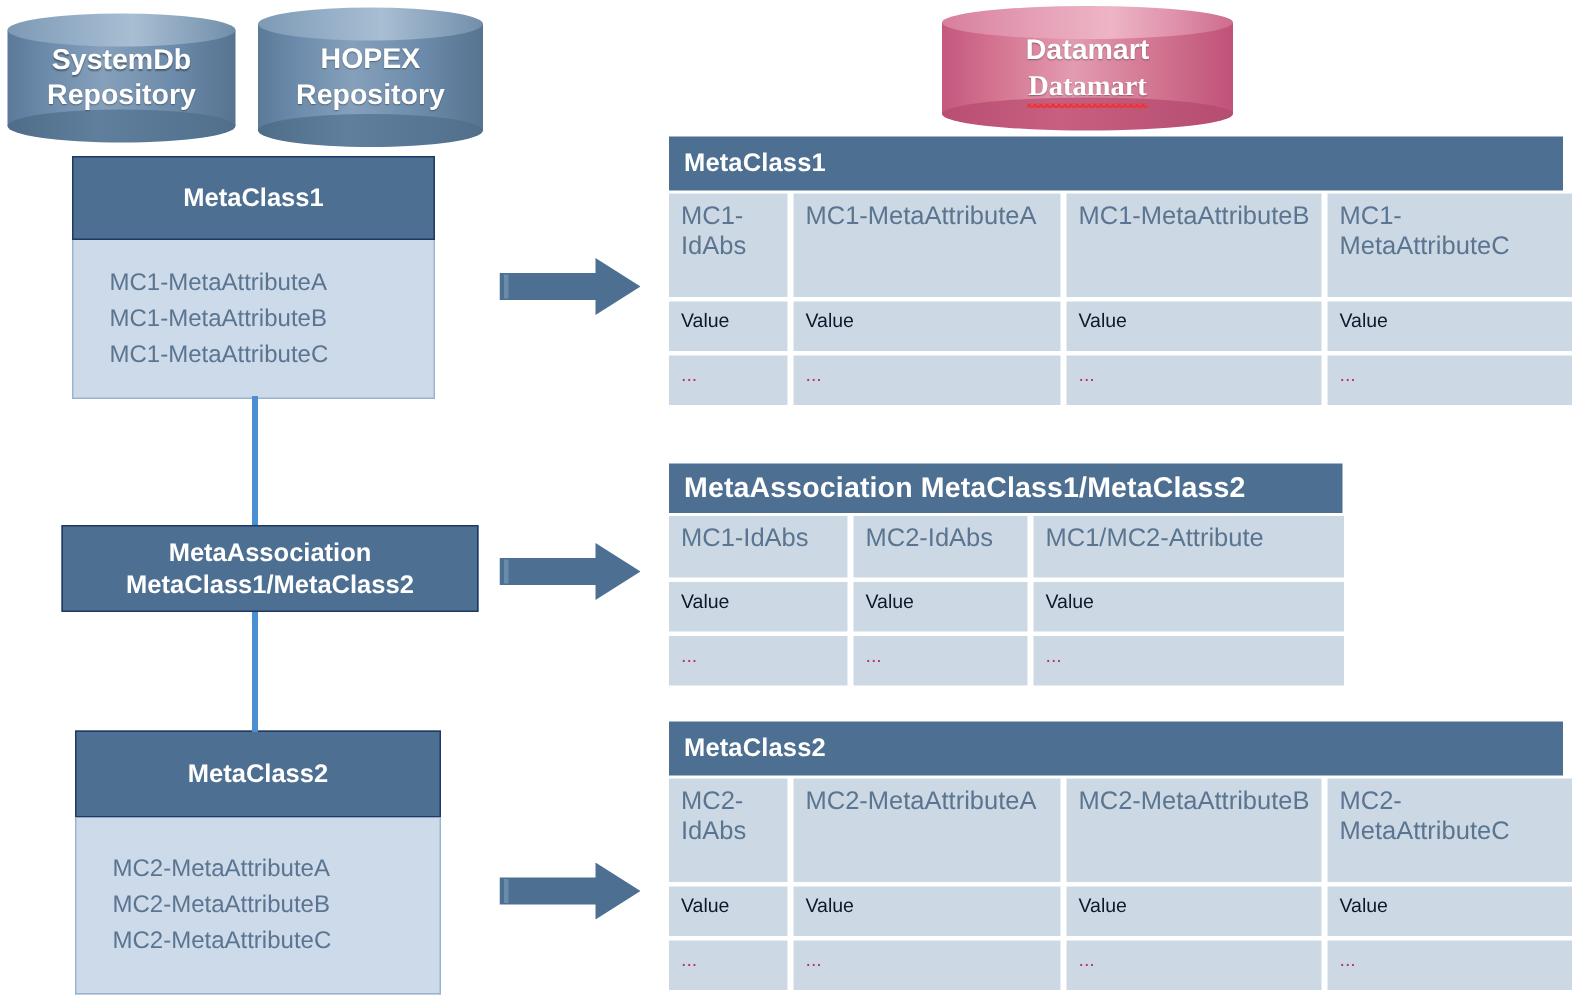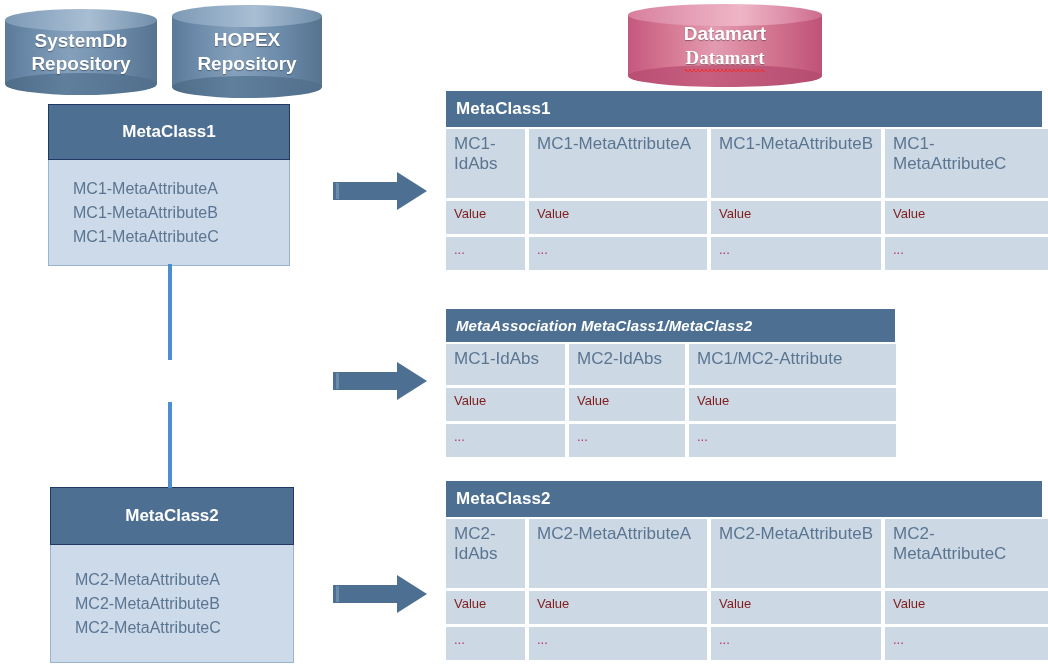--- a/index.html
+++ b/index.html
@@ -111,21 +111,21 @@
     margin-left:-4px;margin-top:-1px;
   }
   .dtable td{
     background:#ccd9e5;
     vertical-align:top;
     padding:5px 8px 6px 8px;
     line-height:1.16;
     word-wrap:break-word;
   }
   .dtable td.colhead{color:#5b7591;}
-  .dtable td.val{color:#7f1d1d;}
+  .dtable td.val{color:#0f172a;}
   .dtable td.dots{color:#b8336a;}
 </style>
 </head>
 <body>
 
 <div id="stage">
 
   <div class="cyl" style="left:5px;top:9px;width:152px;height:86px;">
     <div class="body"></div>
     <div class="bottom"></div>
@@ -161,20 +161,24 @@
 
   <div class="classbox" style="left:48px;top:104px;width:242px;height:162px;">
     <div class="hdr" style="height:56px;font-size:17px;">MetaClass1</div>
     <div class="bdy" style="height:106px;font-size:16px;">
       <div class="attr">MC1-MetaAttributeA</div>
       <div class="attr">MC1-MetaAttributeB</div>
       <div class="attr">MC1-MetaAttributeC</div>
     </div>
   </div>
 
+  <div class="assocbox" style="left:41px;top:350px;width:278px;height:58px;font-size:17px;">
+    <span>MetaAssociation</span>
+    <span>MetaClass1/MetaClass2</span>
+  </div>
 
   <div class="classbox" style="left:50px;top:487px;width:244px;height:176px;">
     <div class="hdr" style="height:58px;font-size:17px;">MetaClass2</div>
     <div class="bdy" style="height:118px;font-size:16px;">
       <div class="attr">MC2-MetaAttributeA</div>
       <div class="attr">MC2-MetaAttributeB</div>
       <div class="attr">MC2-MetaAttributeC</div>
     </div>
   </div>
 
@@ -225,21 +229,21 @@
           <td class="dots" style="font-size:13px;height:22px;">...</td>
           <td class="dots" style="font-size:13px;">...</td>
           <td class="dots" style="font-size:13px;">...</td>
           <td class="dots" style="font-size:13px;">...</td>
         </tr>
       </tbody>
     </table>
   </div>
 
   <div class="dtable" style="left:446px;top:309px;width:449px;">
-    <div class="thead" style="height:33px;font-size:15px;font-style:italic;">MetaAssociation  MetaClass1/MetaClass2</div>
+    <div class="thead" style="height:33px;font-size:19px;">MetaAssociation  MetaClass1/MetaClass2</div>
     <table>
       <colgroup>
         <col style="width:119px;">
           <col style="width:116px;">
           <col style="width:207px;">
       </colgroup>
       <tbody>
         <tr>
           <td class="colhead" style="font-size:17px;height:30px;">MC1-IdAbs</td>
           <td class="colhead" style="font-size:17px;">MC2-IdAbs</td>

